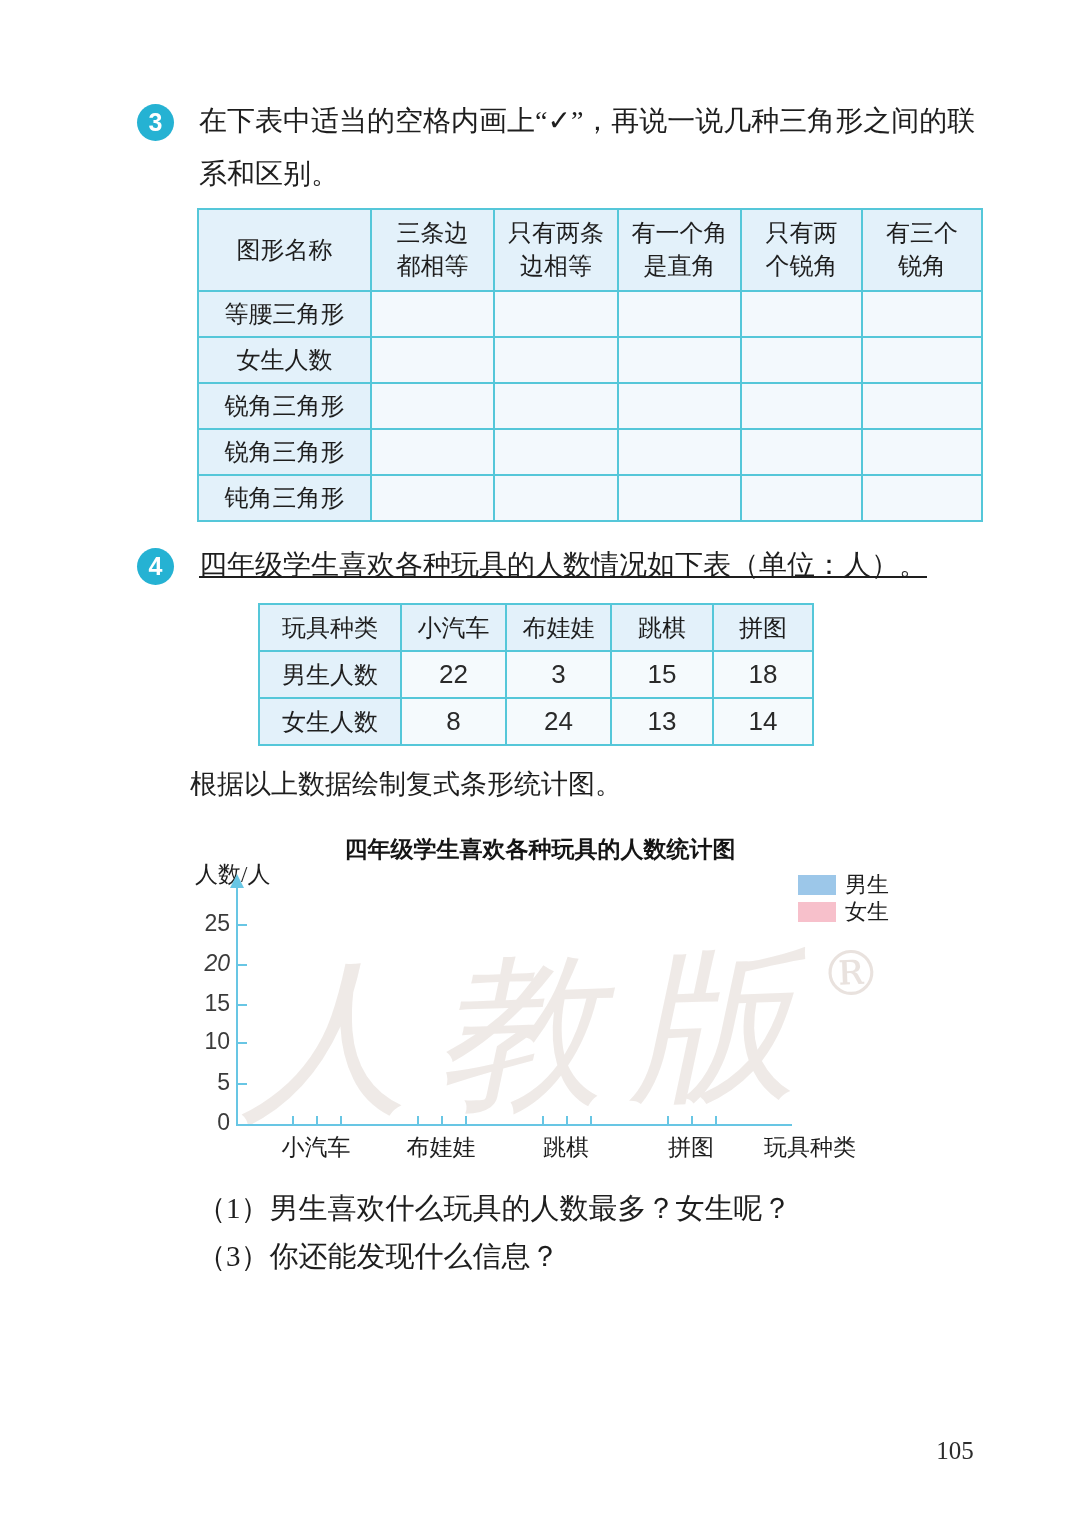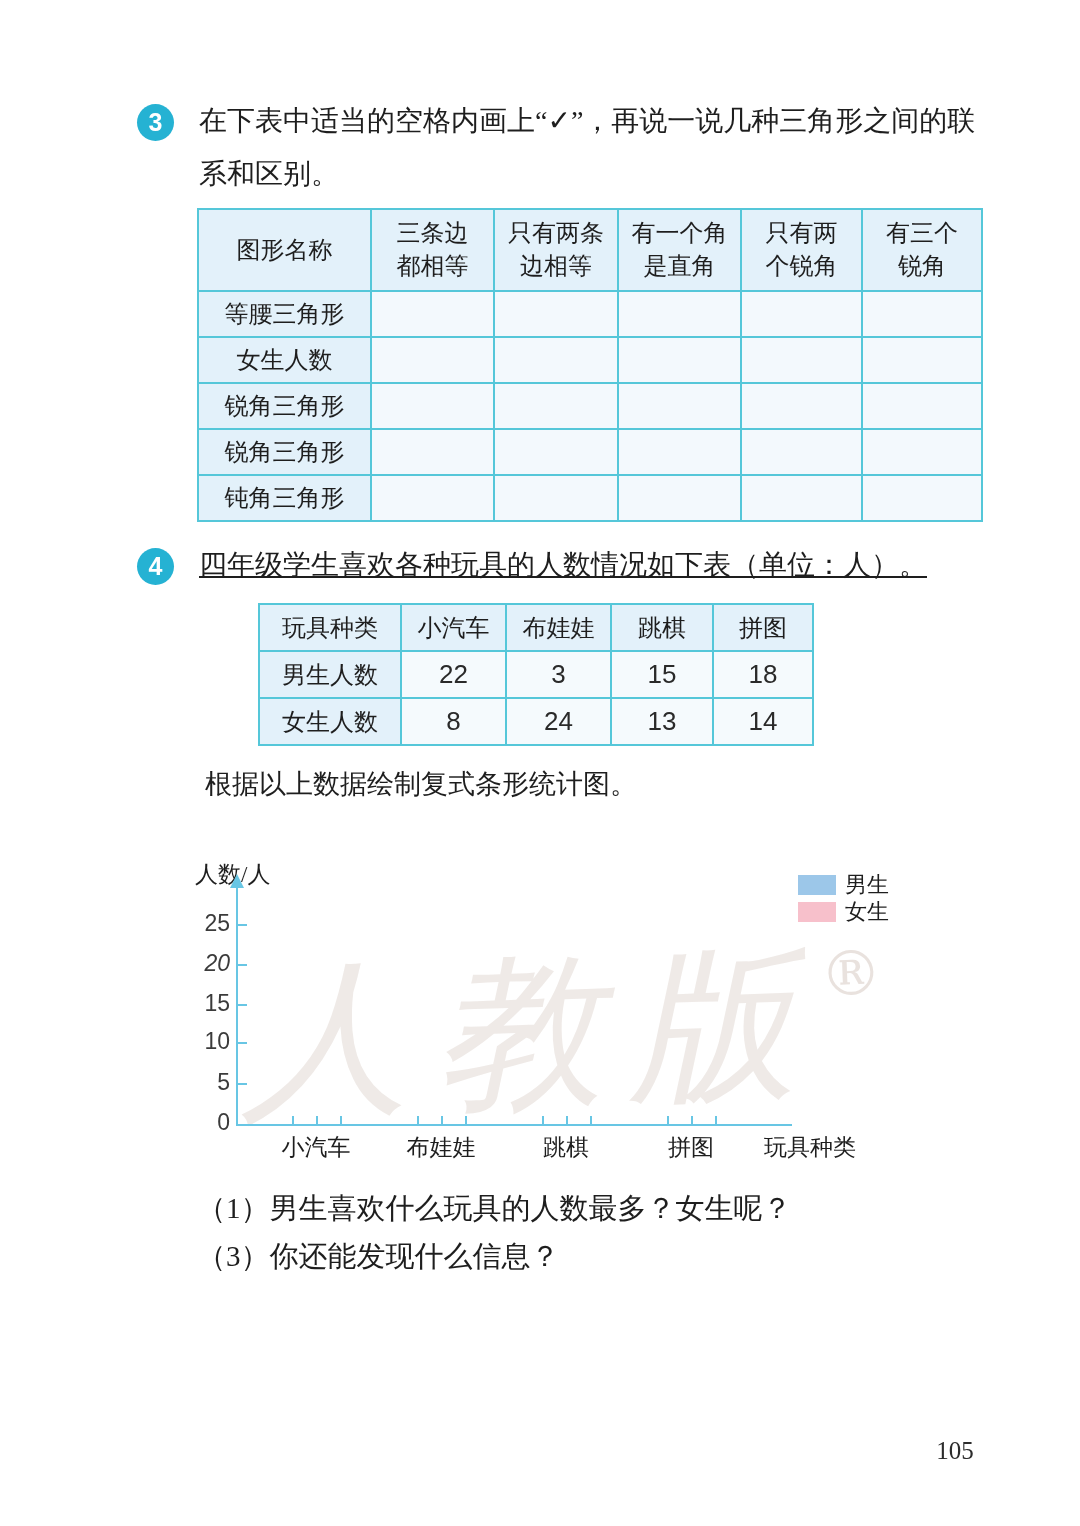--- a/index.html
+++ b/index.html
@@ -56,21 +56,21 @@
   .watermark {
     position:absolute; left:50px; top:92px; white-space:nowrap;
     font-family:"DejaVu Serif","Liberation Serif",serif; font-style:italic;
     font-size:168px; letter-spacing:26px;
     color:rgba(176,150,135,0.20); transform:rotate(-2deg);
     pointer-events:none;
   }
   .wm-reg { font-size:62px; vertical-align:115%; letter-spacing:0;
     color:rgba(176,150,135,0.28); }
   
-  #instruction { position:absolute; left:205px; top:766px; font-size:27px; }
+  #instruction { position:absolute; left:190px; top:766px; font-size:27px; }
   #questions { position:absolute; left:197px; top:1184px; font-size:29px; }
   .q { height:48px; line-height:48px; }
   #pageno { position:absolute; left:915px; top:1437px; width:80px;
     text-align:center; font-size:25px; color:#2c2c2c; }
 </style>
 </head>
 <body>
 
 <div class="badge" style="left:137px; top:104px;">3</div>
 
@@ -192,20 +192,21 @@
 </tbody>
   </table>
 
 <div id="instruction">根据以上数据绘制复式条形统计图。</div>
 
 <div id="chart">
   <div class="watermark">
     <span>人教版</span><span class="wm-reg">®</span>
   </div>
 
+  <div class="chart-title">四年级学生喜欢各种玩具的人数统计图</div>
   <div class="ylab">人数/人</div>
 
   <div class="yarrow"></div>
   <div class="yaxis"></div>
   <div class="xaxis"></div>
 
   <div class="ytick" style="top:96px;"></div>
   <div class="ytick" style="top:136px;"></div>
   <div class="ytick" style="top:176px;"></div>
   <div class="ytick" style="top:214px;"></div>

